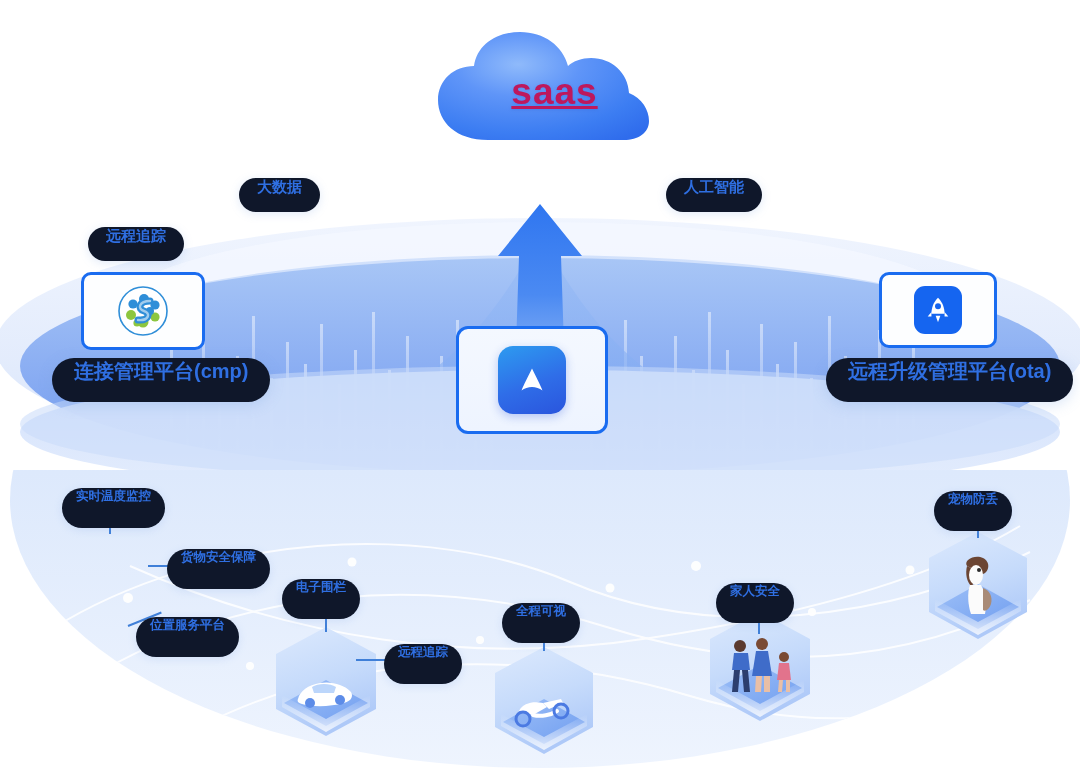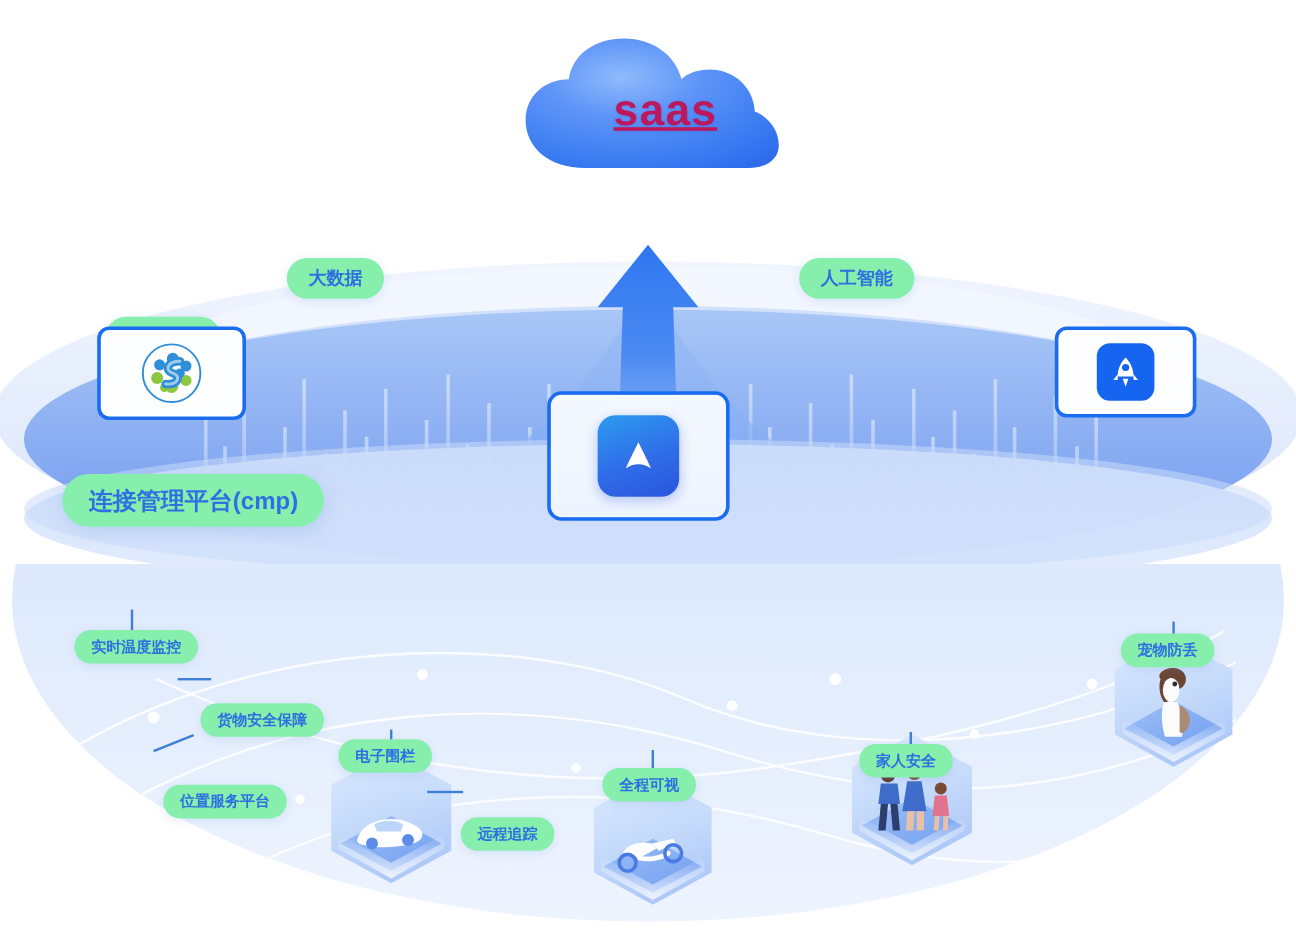--- a/index.html
+++ b/index.html
@@ -30,32 +30,31 @@
   #disc-wrap{left:-10px;top:196px;width:1100px;height:300px;}
   #disc-wrap svg{display:block;width:1100px;height:300px;}
 
   
   #bottom-wrap{left:10px;top:470px;width:1060px;height:305px;}
   #bottom-wrap svg{display:block;width:1060px;height:305px;}
 
   
   .pill{
     position:absolute;
-    display:flex;align-items:center;justify-content:center;
-    background:#86efac;
+    display:flex;align-items:flex-start;justify-content:center;
+    background:#0f172a;
     border-radius:999px;
     color:#2f6fe2;
     font-weight:700;
     white-space:nowrap;
     box-shadow:0 2px 10px rgba(120,160,225,.22);
     box-sizing:border-box;
-    margin-top:37px;
   }
   .pill.sm{height:34px;padding:0 18px;font-size:15px;}
-  .pill.tiny{height:28px;padding:0 14px;font-size:12.5px;
+  .pill.tiny{height:40px;padding:0 14px;font-size:12.5px;
              box-shadow:0 2px 8px rgba(120,160,225,.20);}
   .pill.lg{height:44px;padding:0 22px;font-size:20px;
            box-shadow:0 3px 14px rgba(110,155,225,.25);}
   .pill.mid{height:38px;padding:0 18px;font-size:16px;}
 
   
   .card{
     position:absolute;
     background:#fdfeff;
     border:3px solid #1a6cf0;
@@ -257,20 +256,23 @@
     <div class="icon-ota">
       <svg viewBox="0 0 32 32" width="30" height="30">
         <path d="M16 3 C 21 8, 23 14, 23 20 L 9 20 C 9 14, 11 8, 16 3 Z" fill="#ffffff"></path>
         <circle cx="16" cy="12" r="3.2" fill="#1565f0"></circle>
         <path d="M9 18 L 5 23 L 9 23 Z" fill="#ffffff"></path>
         <path d="M23 18 L 27 23 L 23 23 Z" fill="#ffffff"></path>
         <path d="M13.5 22 L 16 29 L 18.5 22 Z" fill="#ffffff"></path>
       </svg>
     </div>
   </div>
+  <div class="pill lg" style="left:826px;top:358px;">
+    <span>远程升级管理平台(ota)</span>
+  </div>
 
   <div class="card" id="card-lbs">
     <div class="icon-lbs">
       <svg viewBox="0 0 40 40" width="38" height="38">
         <path d="M20 8 C 24 16, 29 26, 31 31 C 25 26, 15 26, 9 31 C 11 26, 16 16, 20 8 Z" fill="#ffffff"></path>
       </svg>
     </div>
   </div>
 
   <div class="layer" id="bottom-wrap">

